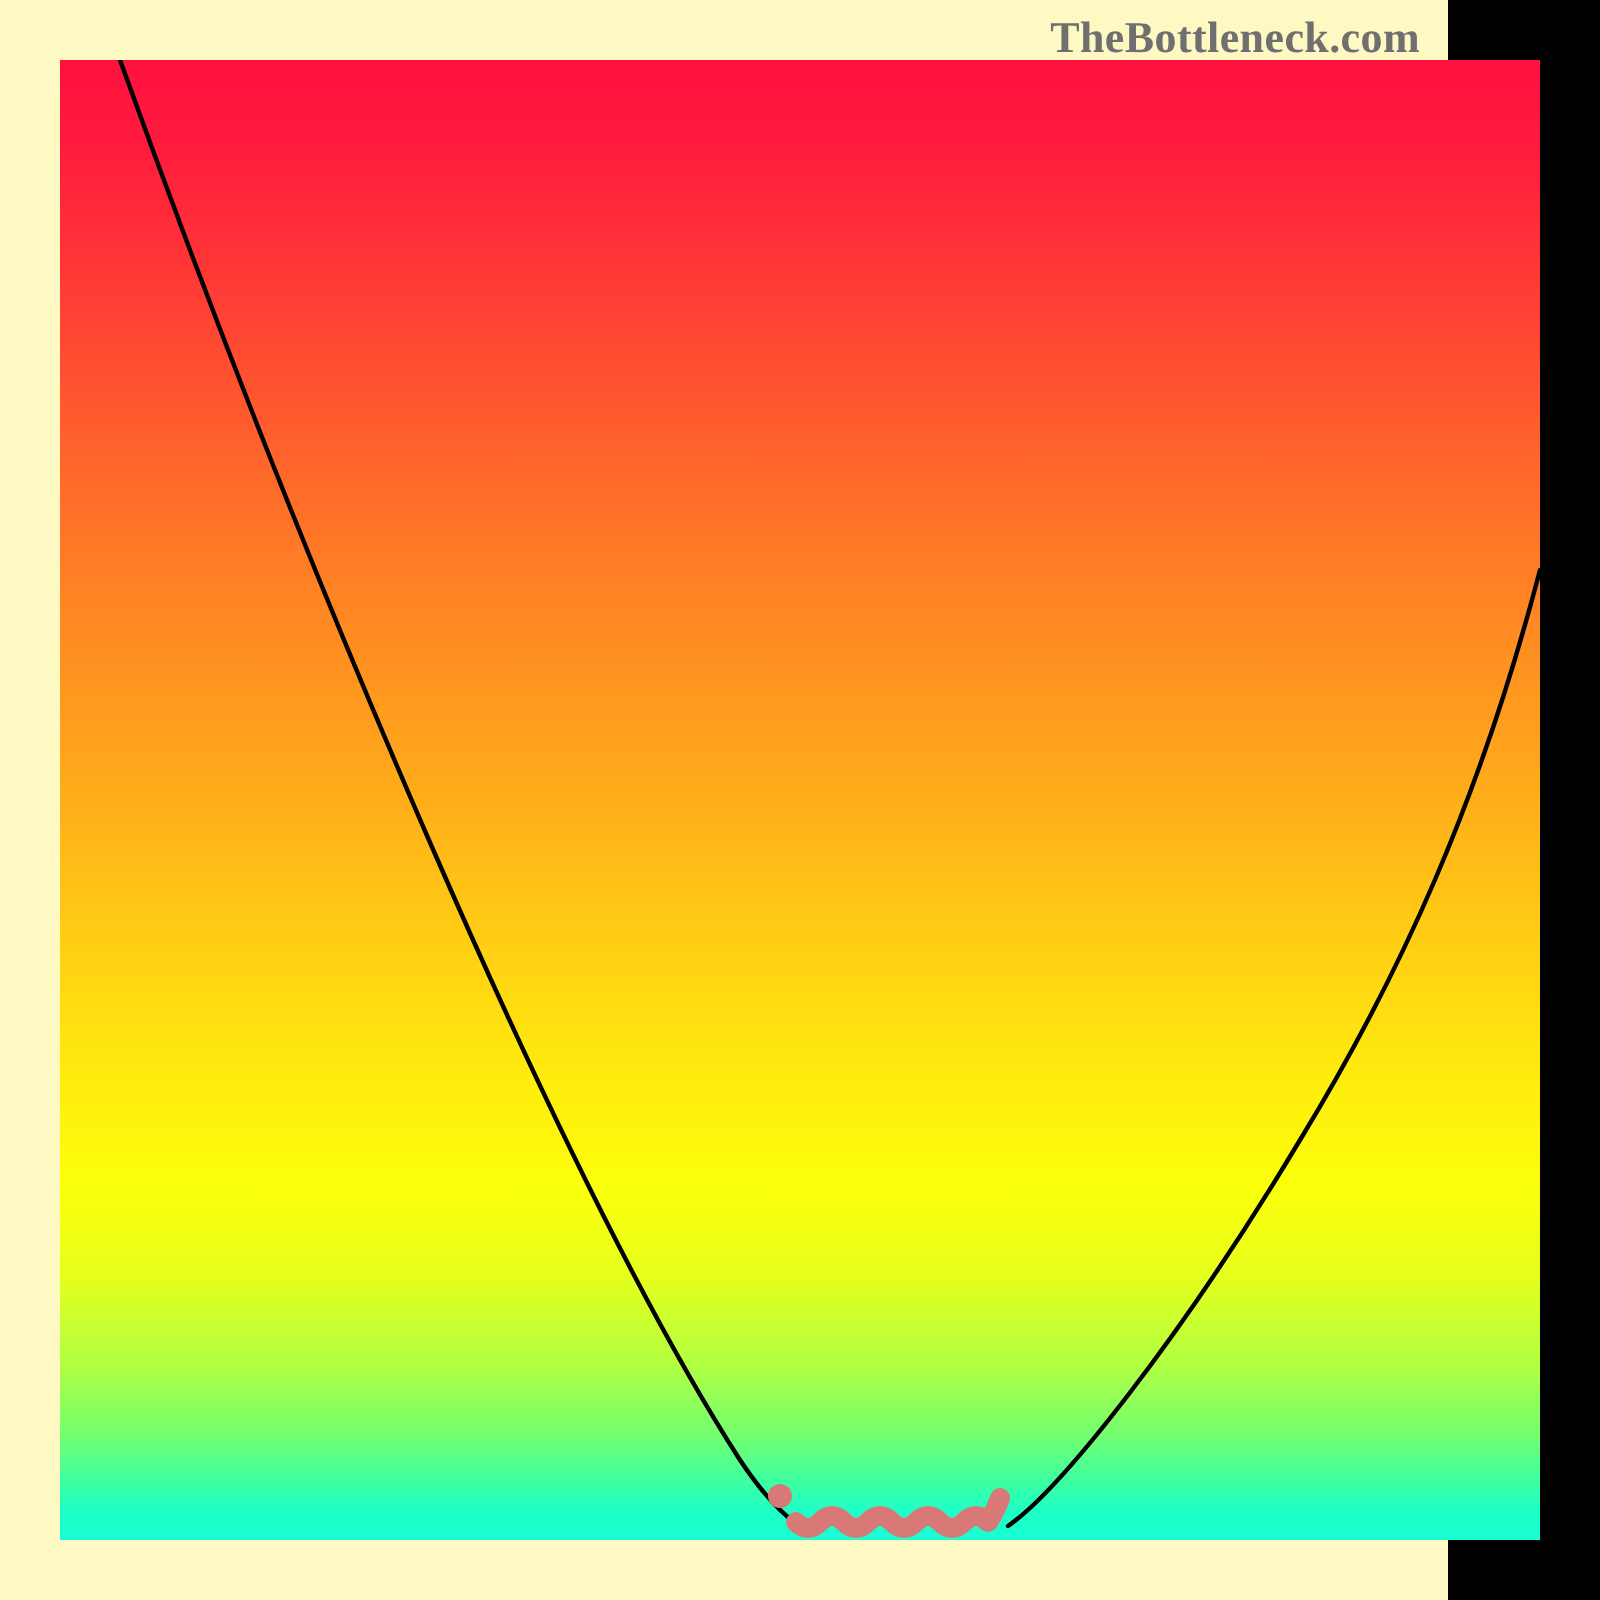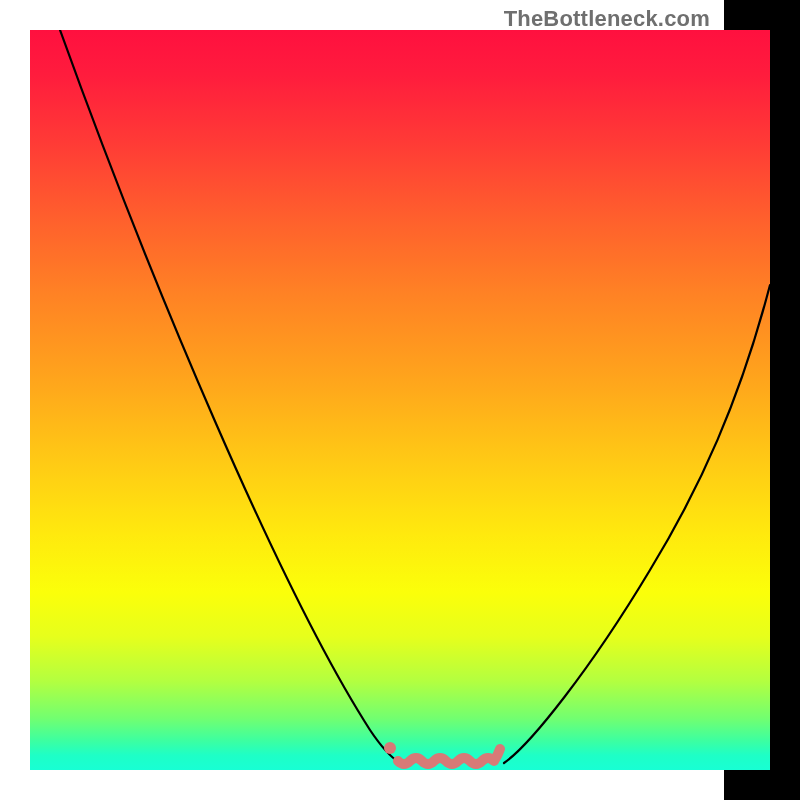--- a/index.html
+++ b/index.html
@@ -8,21 +8,22 @@
     width: 800px;
     height: 800px;
     background: #000;
     overflow: hidden;
     font-family: Arial, Helvetica, sans-serif;
   }
   .frame {
     position: relative;
     width: 724px;
     height: 800px;
-    background: #ffffff;
+    background: #fef9c3;
+    font-family: Liberation Serif, serif;
   }
   .watermark {
     position: absolute;
     top: 6px;
     right: 14px;
     color: #6f6f6f;
     font-size: 22px;
     font-weight: 600;
     letter-spacing: 0.2px;
     z-index: 10;

